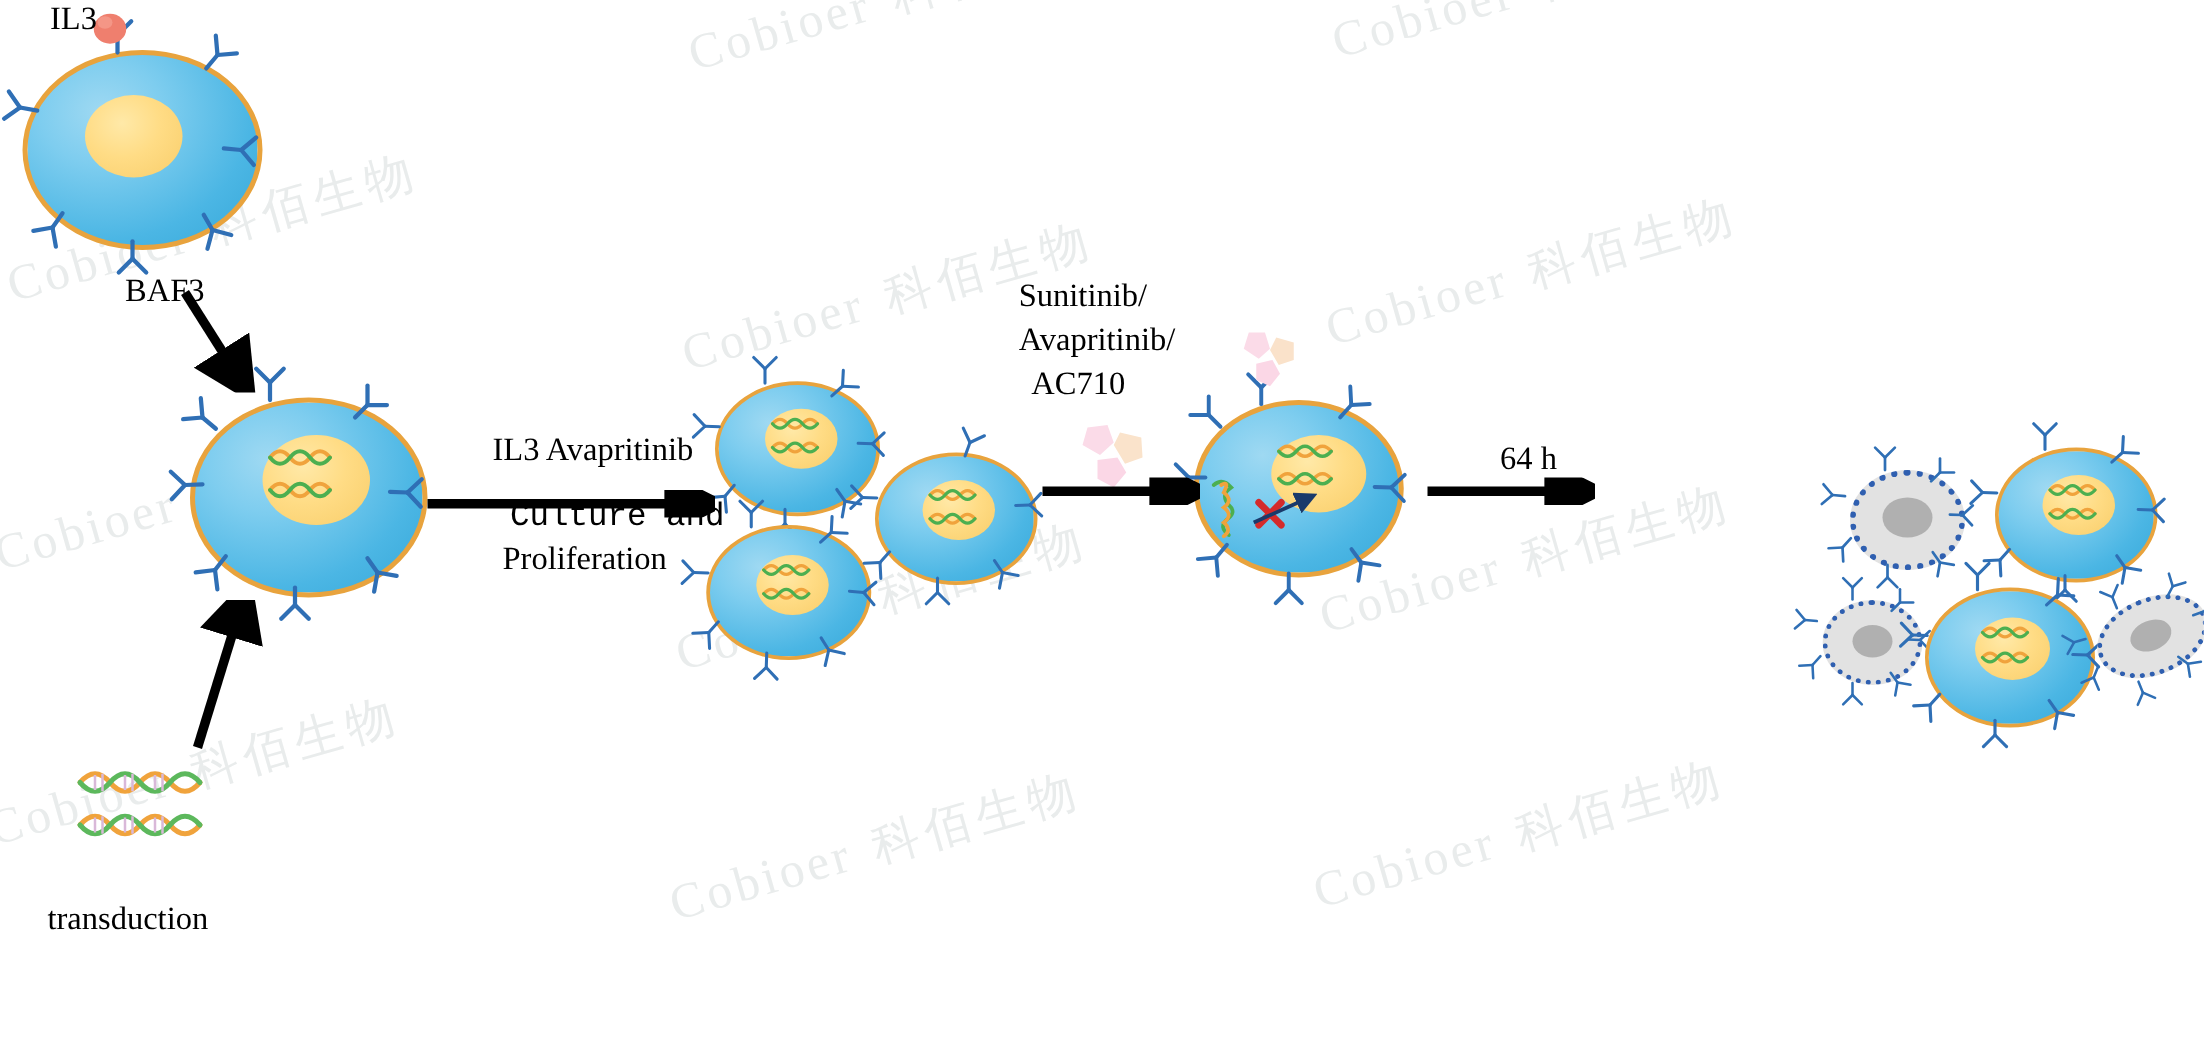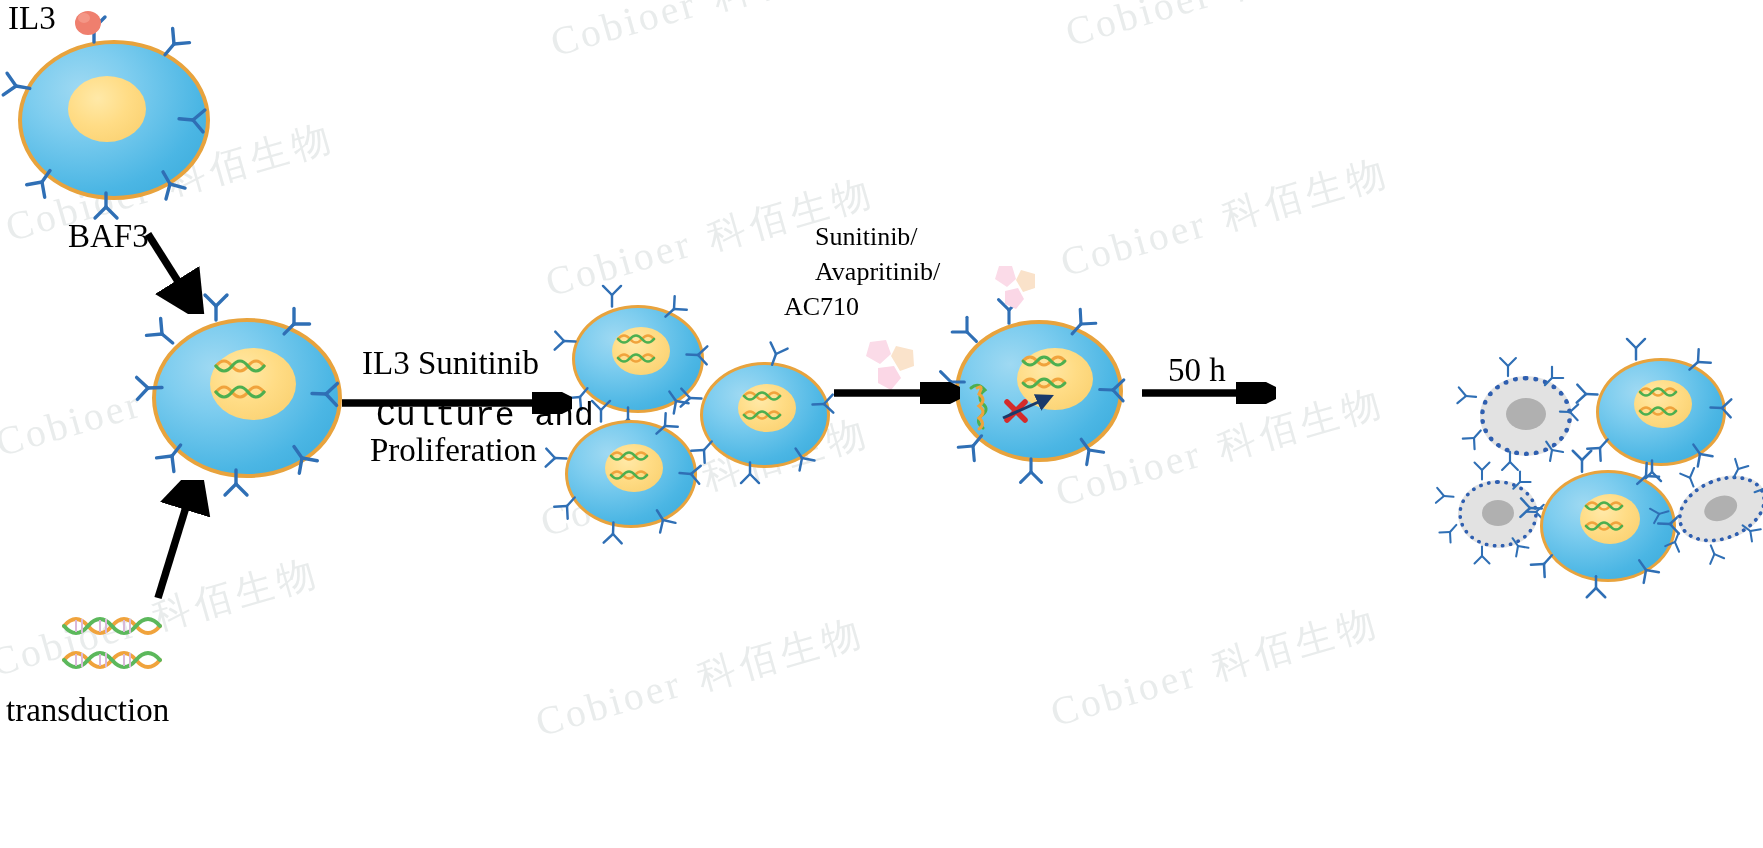--- a/index.html
+++ b/index.html
@@ -11,21 +11,21 @@
   .wm-layer{position:absolute;inset:0;pointer-events:none;overflow:hidden;z-index:5;}
   .wm{position:absolute;white-space:nowrap;color:#e9ecec;
       font-family:"Liberation Serif","DejaVu Serif",serif;
       font-size:40px;letter-spacing:3px;transform:rotate(-16deg);
       transform-origin:left top;}
   .wm .cn{font-size:38px;letter-spacing:5px;margin-left:18px;}
 
   
   .lbl{position:absolute;z-index:20;white-space:pre;
        font-family:"Liberation Serif","DejaVu Serif",serif;color:#000;}
-  .lbl.sz-big{font-size:33px;}
+  .lbl.sz-big{font-size:26px;margin-left:32px;}
   .lbl.sz-mid{font-size:26px;}
 
   
   .arrow{position:absolute;z-index:14;}
 
   
   .cell{position:absolute;z-index:10;}
   .membrane{position:absolute;inset:0;border-radius:50%;
       background:radial-gradient(ellipse at 32% 30%, #9fd9f2 0%, #7ecdef 28%, #4bb6e4 68%, #36a7d8 100%);
       border:4px solid #e8a33d;box-sizing:border-box;}
@@ -204,23 +204,23 @@
         <line x1="70" y1="7" x2="70" y2="21"></line>
       <line x1="16" y1="42" x2="16" y2="54"></line>
         <line x1="22" y1="41" x2="22" y2="55"></line>
       <line x1="40" y1="42" x2="40" y2="54"></line>
         <line x1="46" y1="41" x2="46" y2="55"></line>
       <line x1="64" y1="42" x2="64" y2="54"></line>
         <line x1="70" y1="41" x2="70" y2="55"></line>
     </g>
   </svg>
 
-  <div class="lbl sz-big" style="left:6px;top:692px;">transduction</div>
-
-  <div class="lbl sz-big" style="left:362px;top:345px;">IL3 Sunitinib</div>
+  <div class="lbl sz-big" style="left:6px;top:720px;">transduction</div>
+
+  <div class="lbl sz-big" style="left:362px;top:345px;">IL3 Avapritinib</div>
   <svg class="arrow" style="left:340px;top:392px;" width="232" height="22">
     <defs>
         <marker id="ah3" markerWidth="7" markerHeight="7" refX="2.2" refY="3.5" orient="auto">
       <path d="M0,0 L7,3.5 L0,7 z" fill="#000"></path>
         </marker>
       </defs>
     <line x1="2" y1="11" x2="208" y2="11" stroke="#000" stroke-width="7.5" marker-end="url(#ah3)"></line>
   </svg>
   <div class="lbl sz-big" style="left:376px;top:398px;font-family:Liberation Mono, monospace;">Culture and</div>
   <div class="lbl sz-big" style="left:370px;top:432px;">Proliferation</div>
@@ -372,21 +372,21 @@
             <path d="M0,0 L-11,-11"></path>
             <path d="M0,0 L11,-11"></path>
           </g>
       </g>
     </svg>
   </div>
 
 
   <div class="lbl sz-mid" style="left:815px;top:222px;">Sunitinib/</div>
   <div class="lbl sz-mid" style="left:815px;top:257px;">Avapritinib/</div>
-  <div class="lbl sz-mid" style="left:784px;top:292px;">AC710</div>
+  <div class="lbl sz-mid" style="left:825px;top:292px;">AC710</div>
 
   <svg class="drug" style="left:985px;top:264px;width:60px;height:56px;" viewBox="0 0 60 56">
     <g fill="#f9d3e2" stroke="none">
       <polygon points="14,2 27,2 31,15 22,23 10,15" fill="#fbdbe8"></polygon>
       <polygon points="36,6 50,10 50,24 38,28 31,16" fill="#fae2ca"></polygon>
       <polygon points="20,27 33,24 39,35 31,45 20,40" fill="#fbd7e6"></polygon>
     </g>
   </svg>
 
   <svg class="drug" style="left:858px;top:338px;width:66px;height:62px;" viewBox="0 0 66 62">
@@ -475,21 +475,21 @@
           </g>
         <g transform="translate(36,36) rotate(315) scale(0.95)">
             <path d="M0,0 L0,14"></path>
             <path d="M0,0 L-11,-11"></path>
             <path d="M0,0 L11,-11"></path>
           </g>
       </g>
     </svg>
   </div>
 
-  <div class="lbl sz-big" style="left:1168px;top:352px;">50 h</div>
+  <div class="lbl sz-big" style="left:1168px;top:352px;">64 h</div>
   <svg class="arrow" style="left:1140px;top:382px;" width="136" height="22">
     <defs>
         <marker id="ah5" markerWidth="7" markerHeight="7" refX="2.2" refY="3.5" orient="auto">
       <path d="M0,0 L7,3.5 L0,7 z" fill="#000"></path>
         </marker>
       </defs>
     <line x1="2" y1="11" x2="112" y2="11" stroke="#000" stroke-width="7.5" marker-end="url(#ah5)"></line>
   </svg>
 
   <div class="apop" style="left:1480px;top:376px;width:92px;height:80px;">

